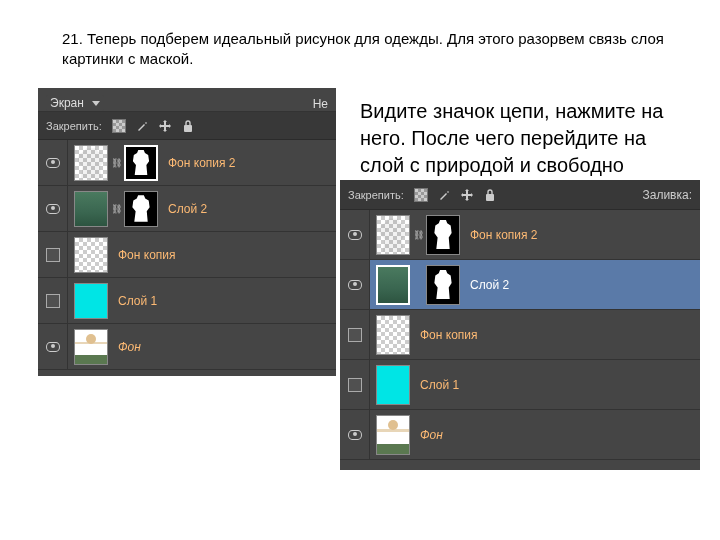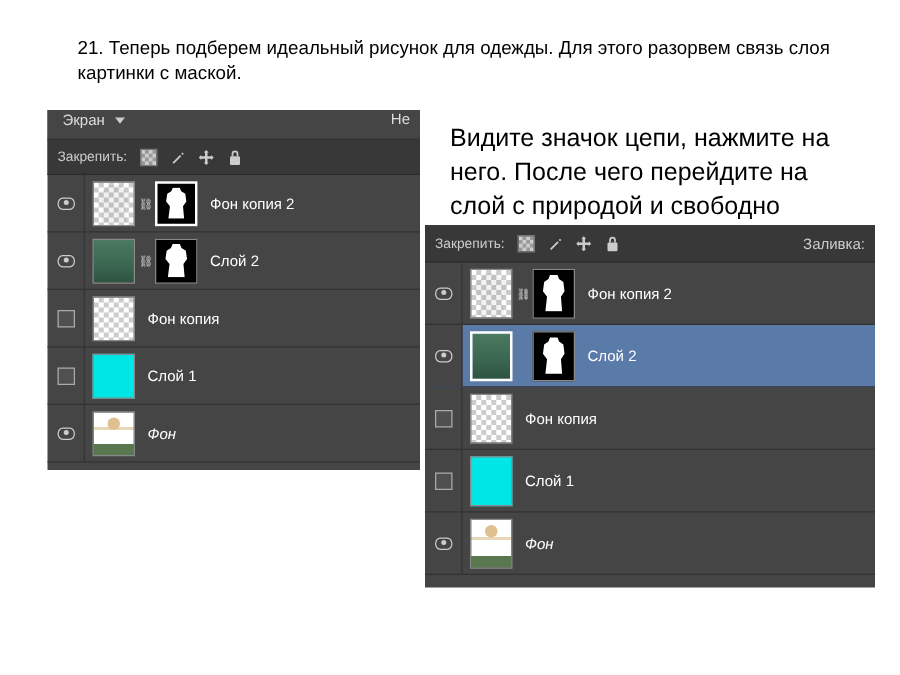--- a/index.html
+++ b/index.html
@@ -44,21 +44,21 @@
   .panel-2 {
     top: 180px;
     left: 340px;
     width: 360px;
     height: 290px;
   }
   .panel-topbar {
     height: 24px;
     background: #454545;
     display: flex;
-    align-items: flex-start;
+    align-items: flex-end;
     padding: 0 8px;
     gap: 6px;
     color: #ddd;
     font-size: 12px;
     border-bottom: 1px solid #333;
   }
   .dropdown {
     display: flex;
     align-items: center;
     gap: 8px;
@@ -170,21 +170,21 @@
     clip-path: polygon(35% 8%, 65% 8%, 72% 18%, 88% 26%, 92% 48%, 78% 62%, 82% 96%, 18% 96%, 24% 62%, 8% 48%, 12% 26%, 28% 18%);
   }
   .link-icon {
     width: 10px;
     color: #ddd;
     font-size: 9px;
     text-align: center;
   }
   .layer-name {
     margin-left: 10px;
-    color: #ffffff;
+    color: #fdba74;
     font-size: 12px;
   }
   .layer-name.italic { font-style: italic; text-align: center; }
   .empty-checkbox {
     width: 14px; height: 14px;
     border: 1px solid #aaa;
     background: #505050;
   }
   .right-label { color: #ccc; font-size: 12px; }
 </style>

